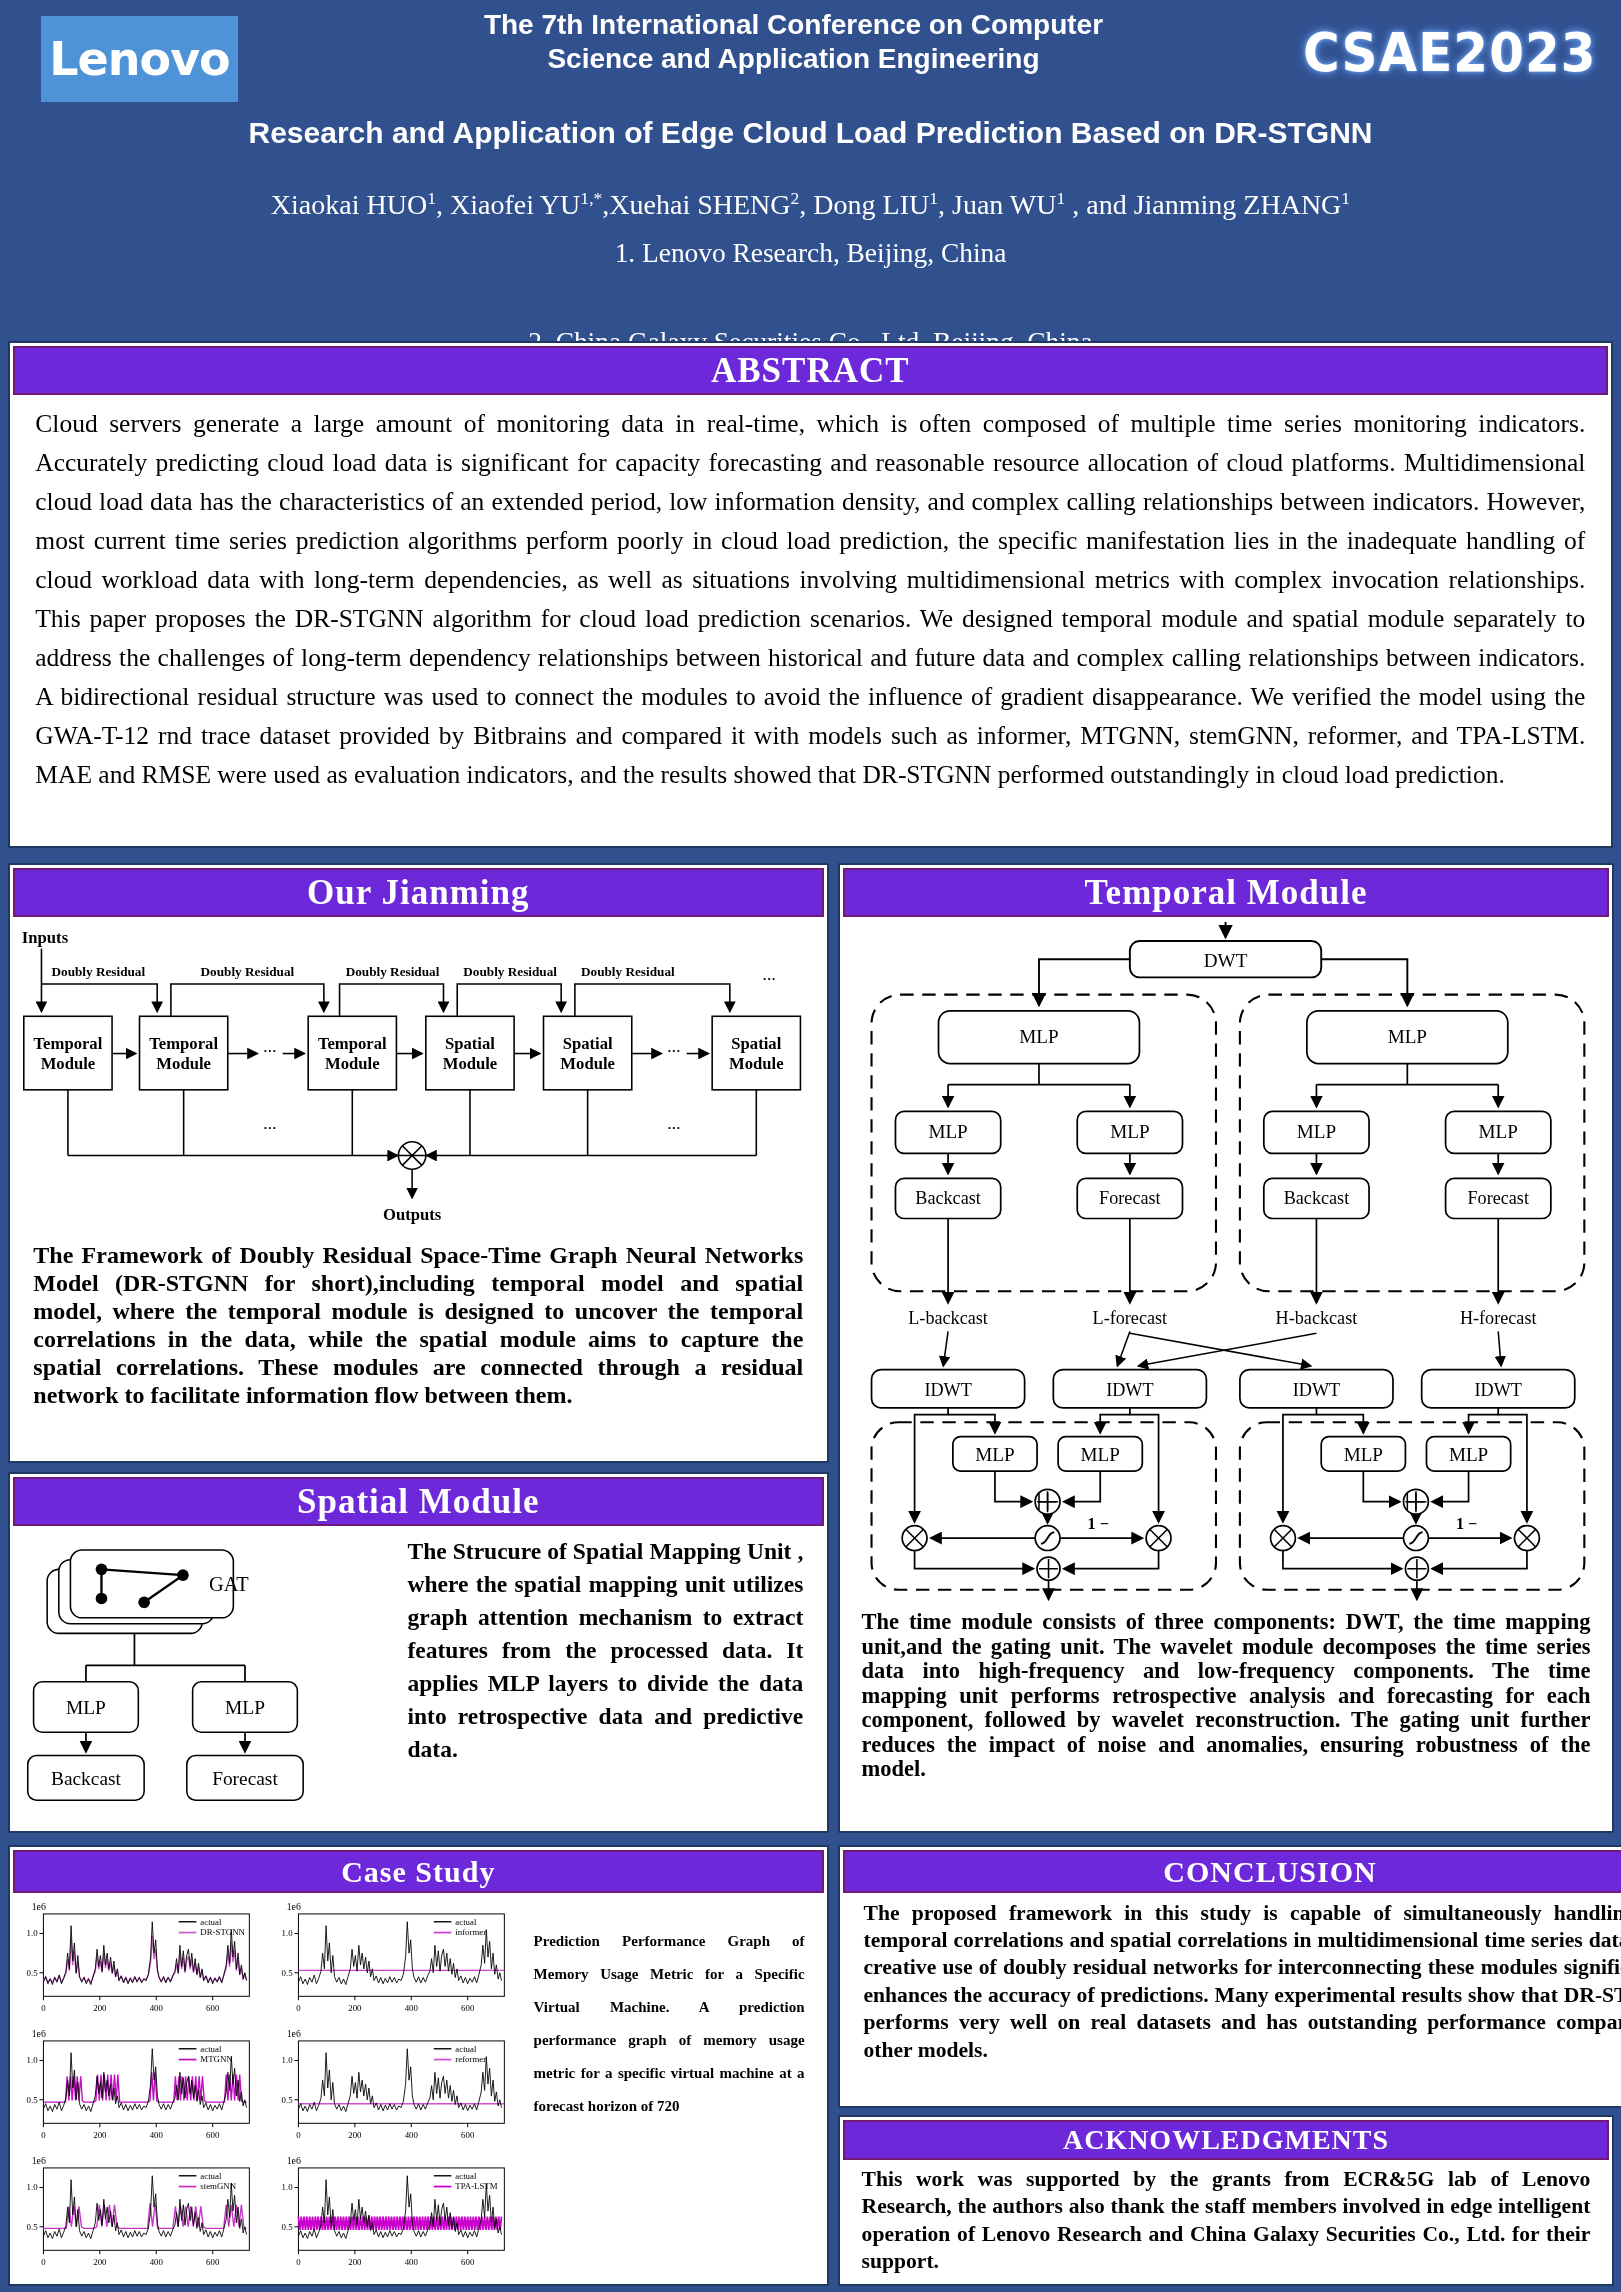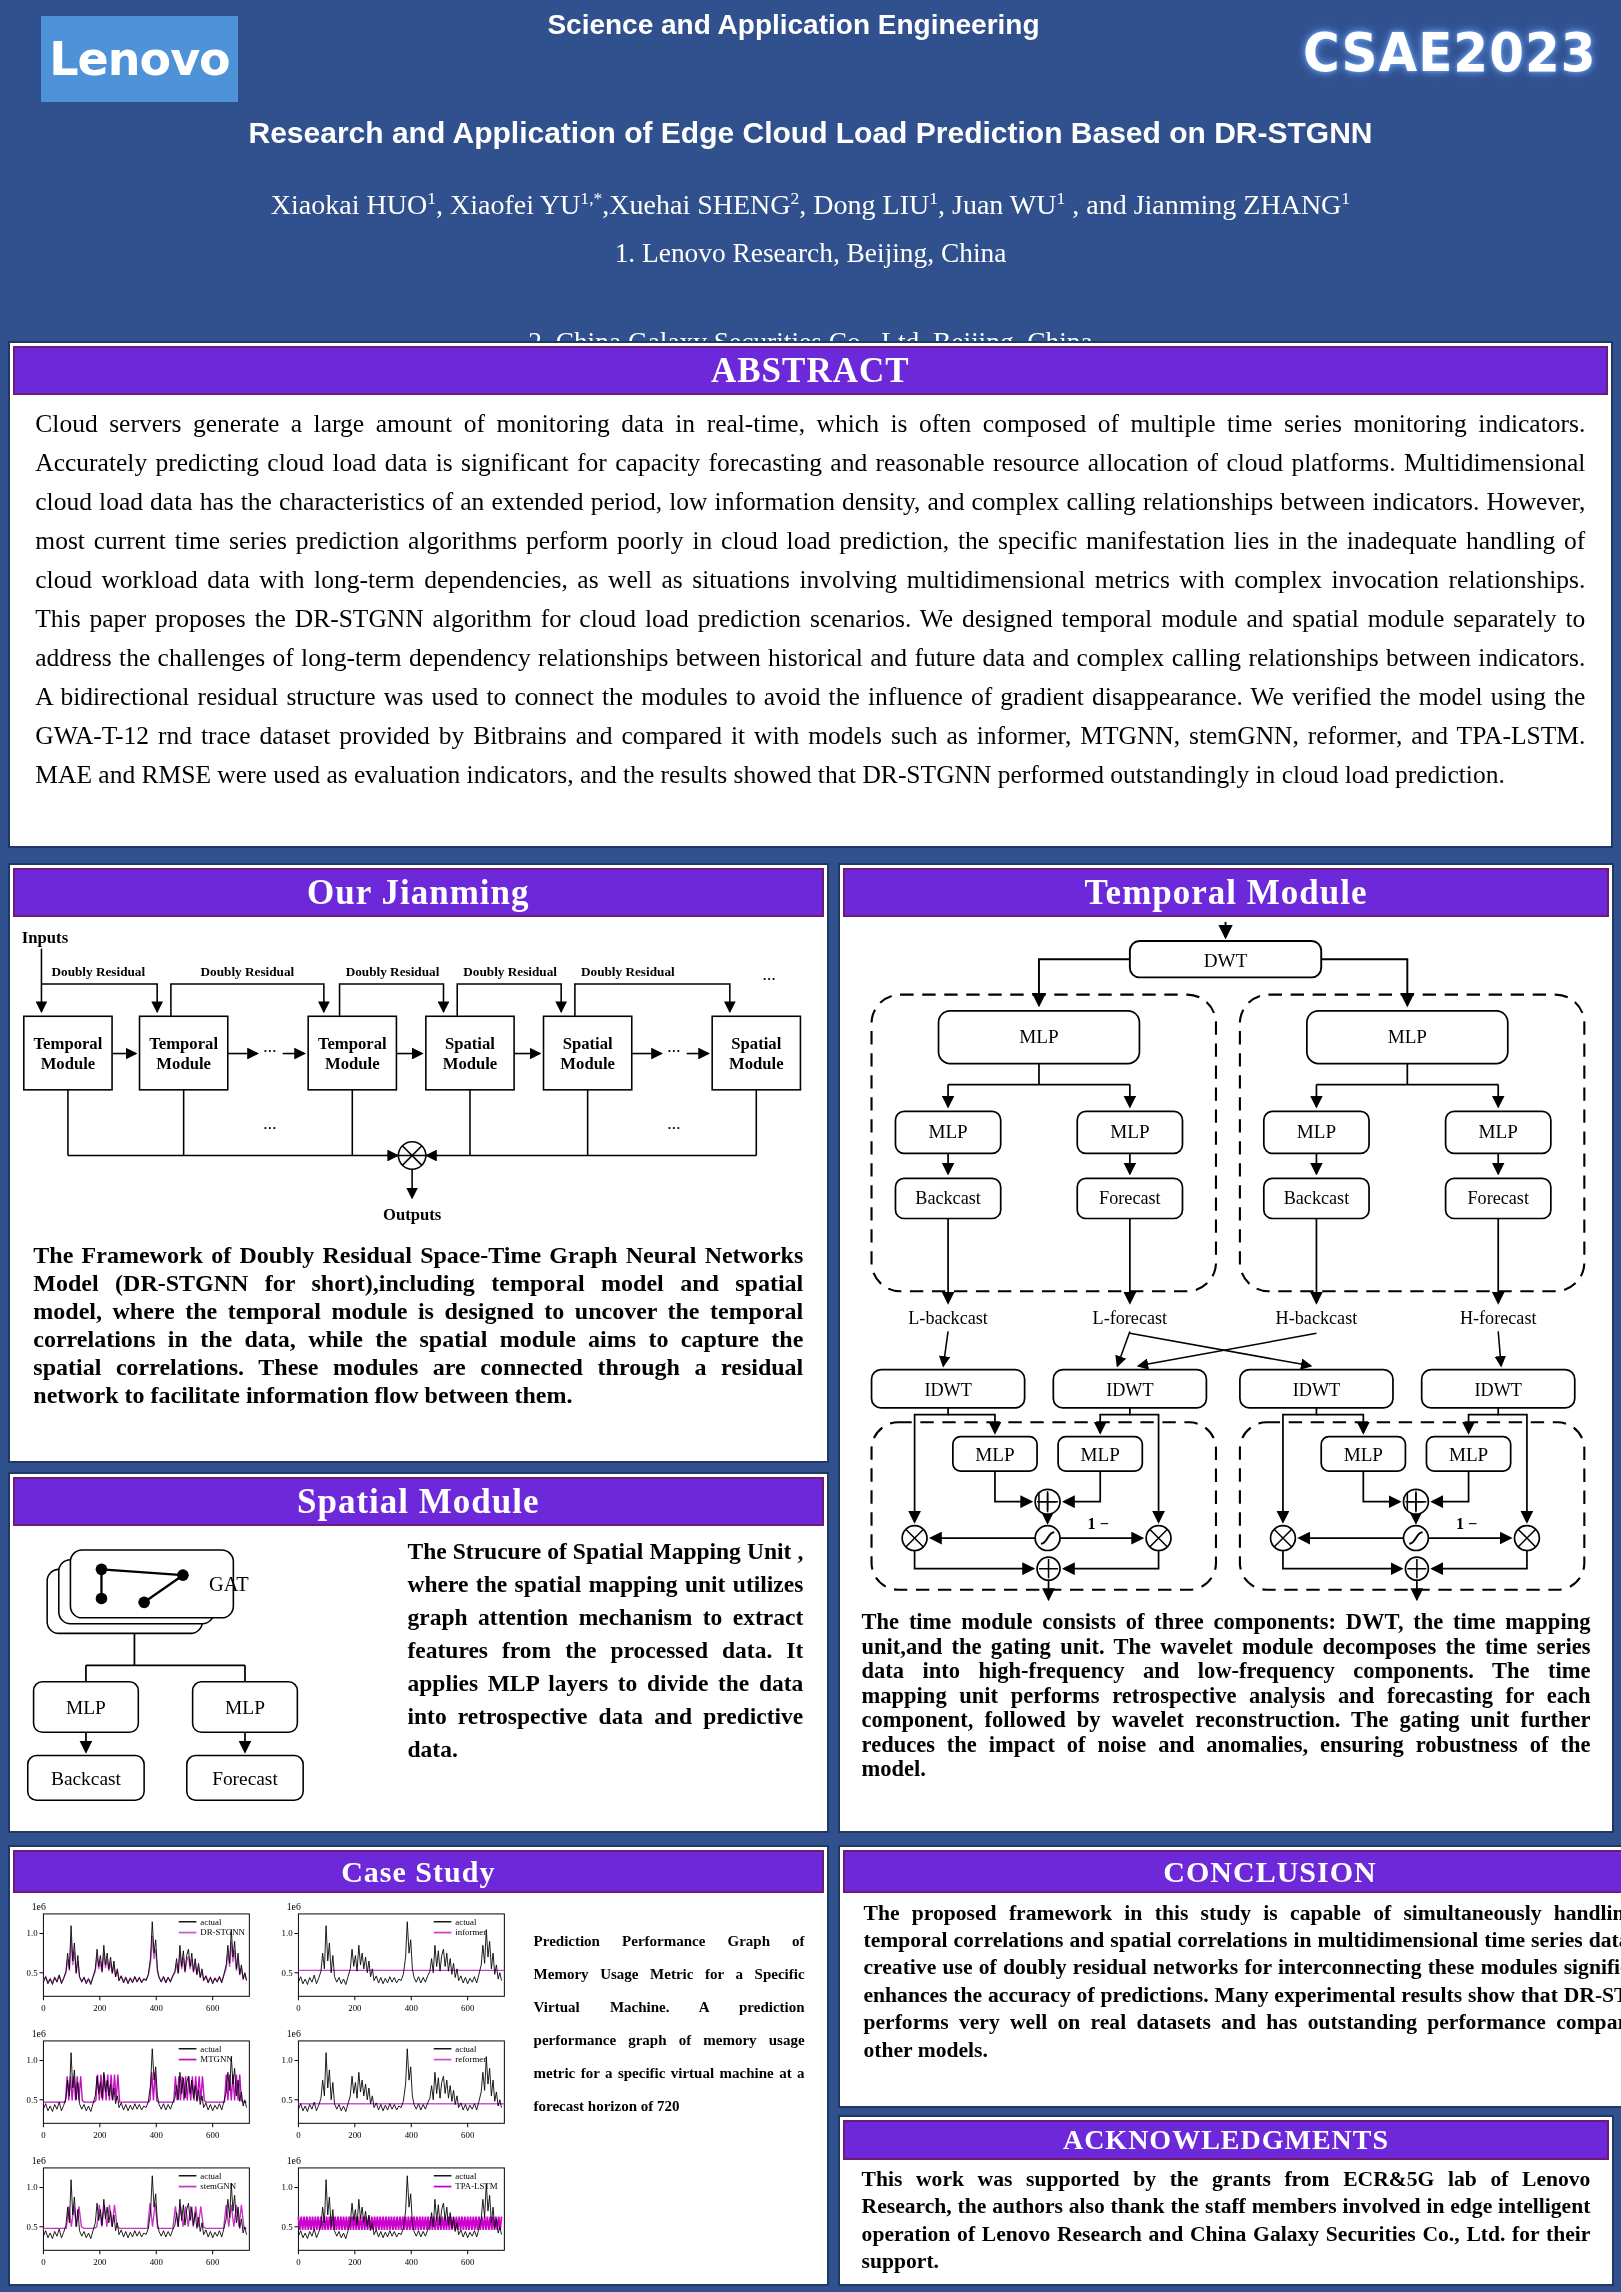--- a/index.html
+++ b/index.html
@@ -41,20 +41,21 @@
 </head>
 <body>
 
 <div class="poster">
 
   <div>
     <div class="logo">
       <span>Lenovo</span>
     </div>
     <div class="conf-title">
+      <div>The 7th International Conference on Computer</div>
       <div>Science and Application Engineering</div>
     </div>
     <div class="badge">CSAE2023</div>
     <div class="poster-title">Research and Application of Edge Cloud Load Prediction Based on DR-STGNN</div>
     <div class="authors">Xiaokai HUO<sup>1</sup>, Xiaofei YU<sup>1,*</sup>,Xuehai SHENG<sup>2</sup>, Dong LIU<sup>1</sup>, Juan WU<sup>1</sup> , and Jianming ZHANG<sup>1</sup></div>
     <div class="affil affil1">1.  Lenovo Research, Beijing, China</div>
     <div class="affil affil2">2.  China Galaxy Securities Co., Ltd ,Beijing, China</div>
   </div>
 
   <div class="section" style="left:7.8px;top:341px;width:1605px;height:507px;">

